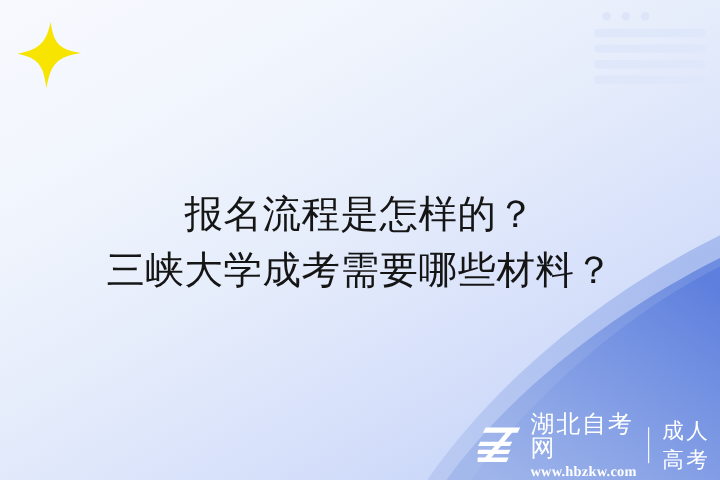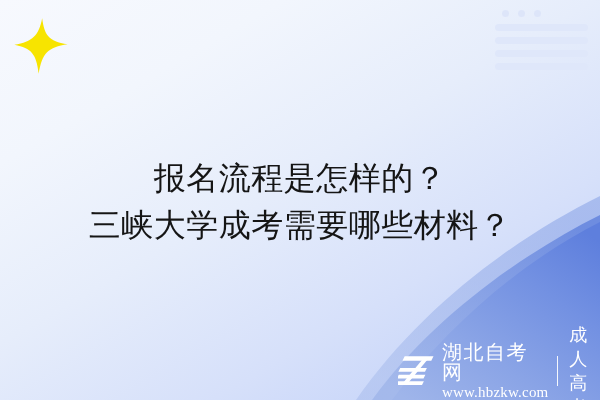--- a/index.html
+++ b/index.html
@@ -115,23 +115,23 @@
   }
   .brand-name {
     color: #ffffff;
     font-size: 20px;
     letter-spacing: 1.5px;
     font-weight: 400;
     margin-bottom: 3px;
   }
   .brand-url {
     color: #ffffff;
-    font-size: 15px;
+    font-size: 12px;
     letter-spacing: 0.2px;
-    font-weight: 400;
+    font-weight: 700;
     font-family: "Liberation Serif", "DejaVu Serif", serif;
   }
   .brand-divider {
     width: 2px;
     height: 30px;
     background: #ffffff;
     opacity: 0.92;
     margin: 0 11px 0 9px;
   }
   .brand-tag {

